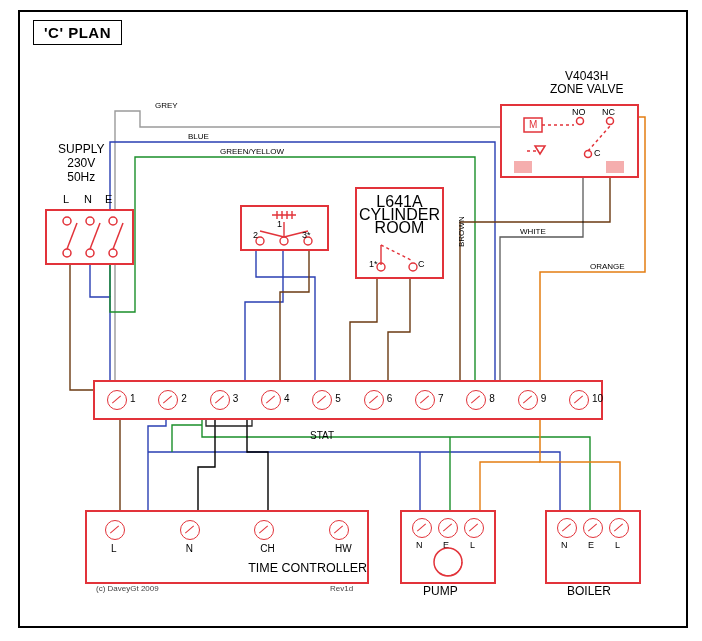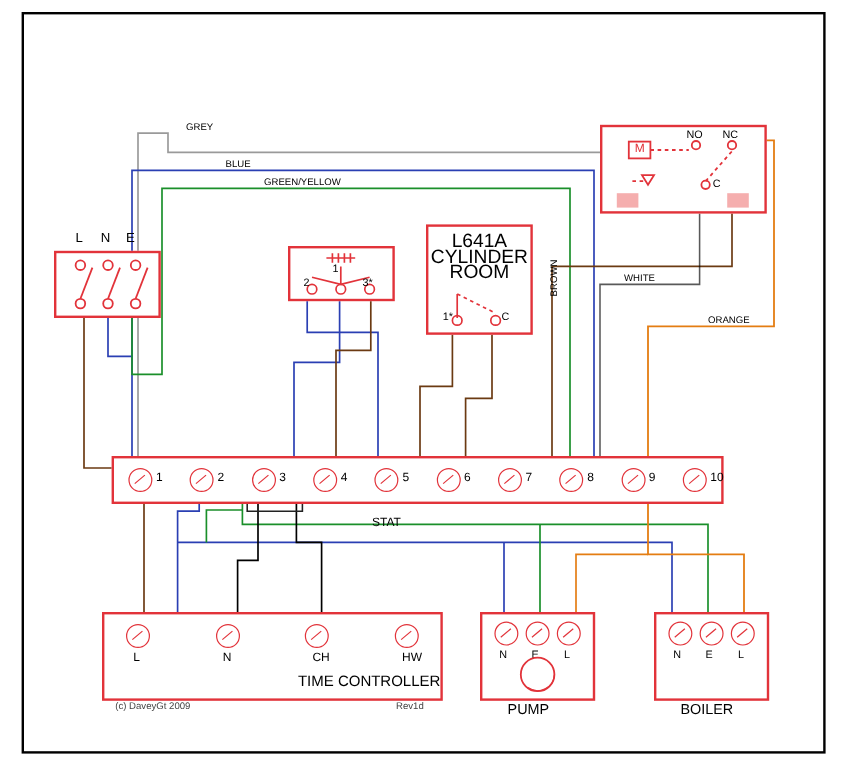--- a/index.html
+++ b/index.html
@@ -14,20 +14,21 @@
   .term .num{position:absolute;font-size:10px;top:2px;left:22px}
   .term .numL{position:absolute;font-size:10px;top:22px;left:5px}
   .tiny{font-size:8px;color:#444}
   .dashred{stroke-dasharray:3 3}
 </style>
 </head>
 <body>
 
 <div class="page">
   <div class="frame">
+    <div class="plan-lbl">'C' PLAN</div>
 
     <svg width="666" height="614" style="position:absolute;left:0;top:0">
 
       <path d="M505 115 H120 V99 H95 V378 H100" fill="none" stroke="#9a9a9a" stroke-width="1.4"></path>
       <text x="135" y="96" class="tiny">GREY</text>
 
       <path d="M70 248 V285 H90 V376 H146" fill="none" stroke="#2a3fb3" stroke-width="1.4"></path>
       <path d="M90 285 V130 H475 V378 H484" fill="none" stroke="#2a3fb3" stroke-width="1.4"></path>
 
       <path d="M295 378 V265 H236 V236" fill="none" stroke="#2a3fb3" stroke-width="1.4"></path>
@@ -61,20 +62,25 @@
       <path d="M520 396 V450 H600 V500" fill="none" stroke="#e47d12" stroke-width="1.5"></path>
       <path d="M520 450 H460 V500" fill="none" stroke="#e47d12" stroke-width="1.4"></path>
       <text x="570" y="257" class="tiny">ORANGE</text>
 
       <path d="M248 506 V440 H227 V396" fill="none" stroke="#000" stroke-width="1.4"></path>
       <path d="M178 506 V455 H195 V396" fill="none" stroke="#000" stroke-width="1.4"></path>
 
       <path d="M186 400 V414 H232 V400" fill="none" stroke="#222" stroke-width="1.3"></path>
     </svg>
 
+    <div class="txt" style="left:38px;top:130px;text-align:center;font-size:12px;line-height:14px">
+      <span>SUPPLY</span><br>
+      <span>230V</span><br>
+      <span>50Hz</span>
+    </div>
     <div class="txt" style="left:43px;top:181px">L</div>
     <div class="txt" style="left:64px;top:181px">N</div>
     <div class="txt" style="left:85px;top:181px">E</div>
     <div class="redbox" style="left:25px;top:197px;width:85px;height:52px">
       <svg width="85" height="52">
         <g stroke="#e2333a" stroke-width="1.5" fill="none">
           <circle cx="20" cy="10" r="4"></circle>
             <circle cx="43" cy="10" r="4"></circle>
             <circle cx="66" cy="10" r="4"></circle>
           <circle cx="20" cy="42" r="4"></circle>
@@ -113,20 +119,23 @@
           <line x1="24" y1="56" x2="24" y2="76"></line>
             <circle cx="24" cy="78" r="4"></circle>
           <line x1="24" y1="56" x2="56" y2="72" class="dashred"></line>
             <circle cx="56" cy="78" r="4"></circle>
         </g>
       </svg>
       <div class="txt" style="left:12px;top:70px;font-size:9px">1*</div>
       <div class="txt" style="left:61px;top:70px;font-size:9px">C</div>
     </div>
 
+    <div class="txt" style="left:530px;top:58px;font-size:12px;text-align:center;line-height:13px">
+      <span>V4043H</span><br><span>ZONE VALVE</span>
+    </div>
     <div class="redbox" style="left:480px;top:92px;width:135px;height:70px">
       <svg width="135" height="70">
         <g stroke="#e2333a" stroke-width="1.5" fill="none">
           <rect x="22" y="12" width="18" height="14"></rect>
           <circle cx="78" cy="15" r="3.5"></circle>
             <circle cx="108" cy="15" r="3.5"></circle>
           <line x1="86" y1="45" x2="108" y2="20" class="dashred"></line>
           <line x1="40" y1="19" x2="72" y2="19" class="dashred"></line>
           <circle cx="86" cy="48" r="3.5"></circle>
           <path d="M33 40 h10 l-5 8 z"></path>

